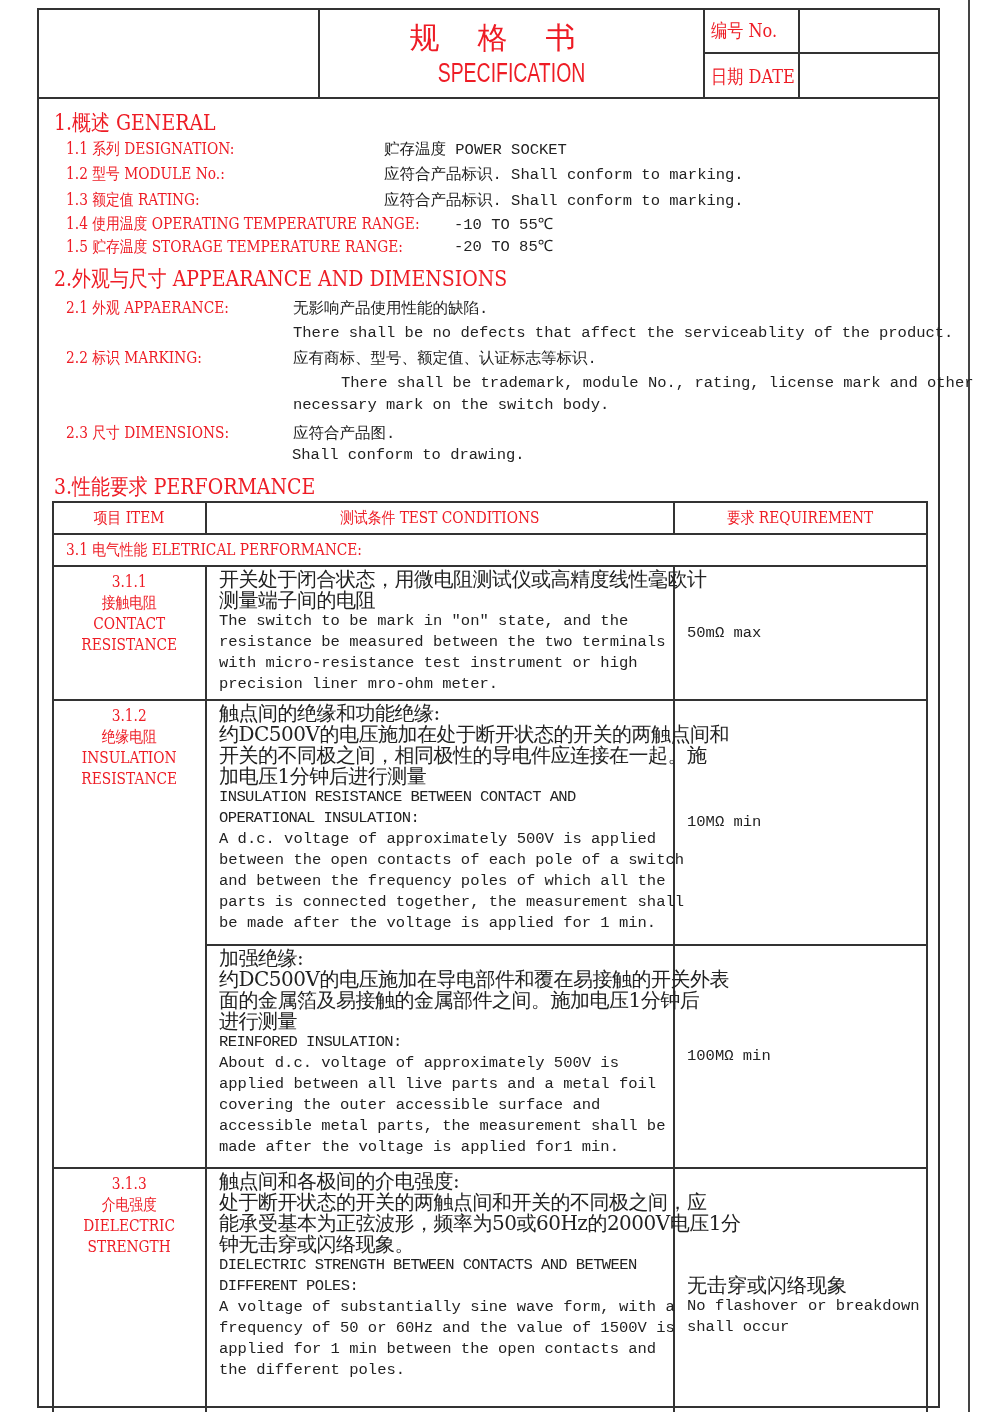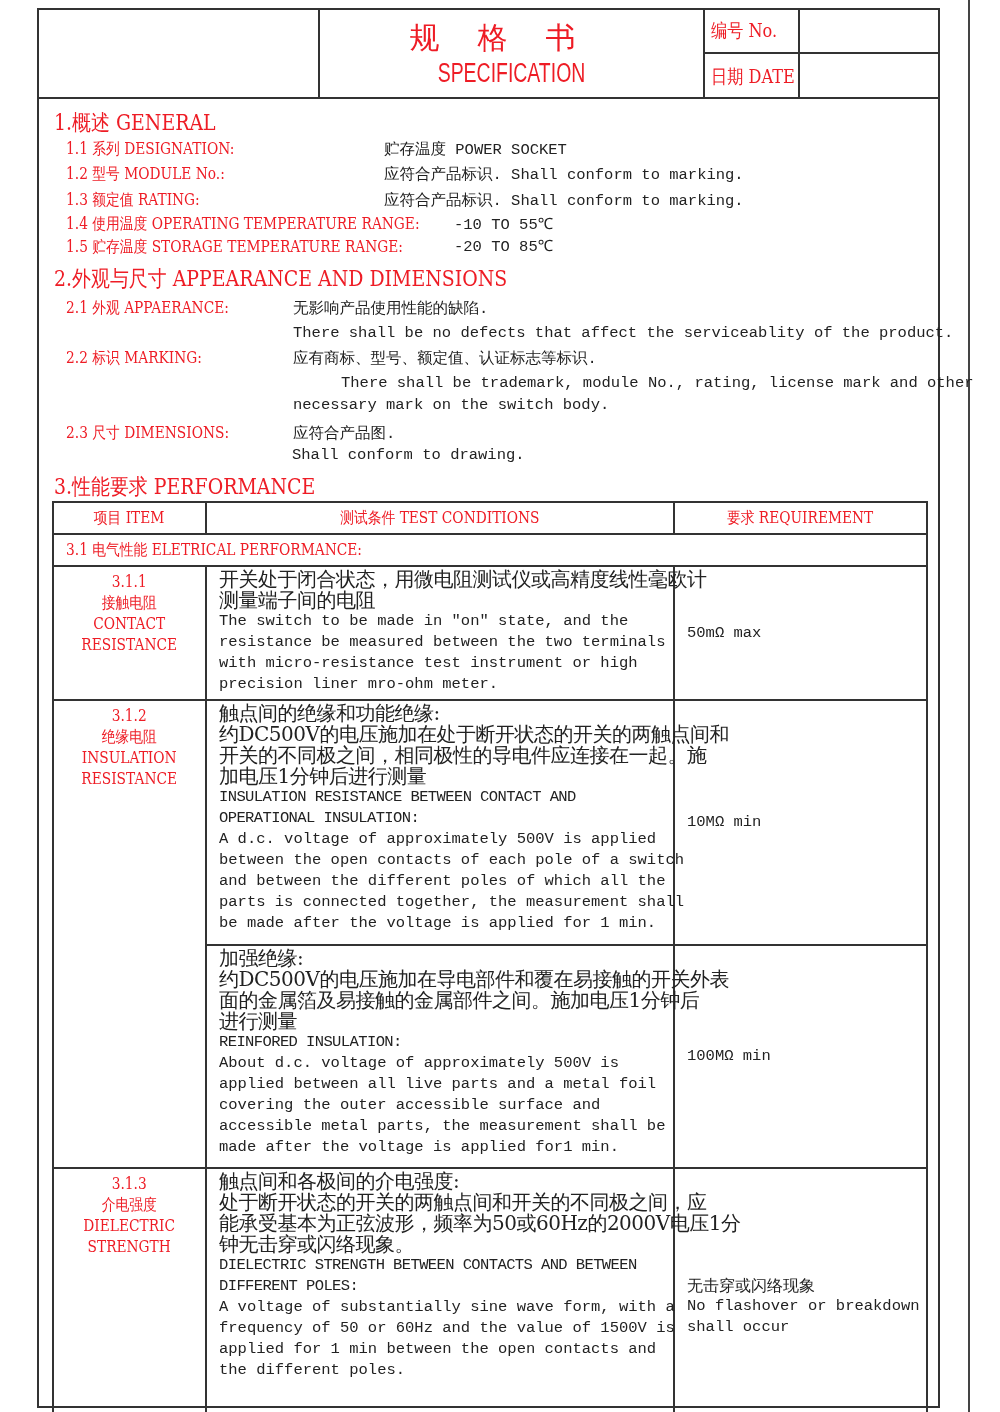--- a/index.html
+++ b/index.html
@@ -37,21 +37,21 @@
   .th span { display:inline-block; transform:scaleX(0.86); }
   .subsec { height:30px; vertical-align:middle !important; padding-left:12px !important; font-size:16px; font-family:"DejaVu Serif",serif; }
   .subsec span { display:inline-block; transform:scaleX(0.86); transform-origin:left; }
   .item { padding:4px 0 0 18px !important; font-size:16px; line-height:21px; font-family:"DejaVu Serif",serif;text-align:center; }
   .item div { transform:scaleX(0.86); transform-origin:left; white-space:nowrap; }
   .cond { padding:2px 4px 2px 12px !important; font-size:15.5px; line-height:21px; }
   .cond .cn { font-family:"DejaVu Serif",serif; font-size:20px; letter-spacing:-0.5px; white-space:nowrap; }
   .cond .en { font-family:"Liberation Mono",monospace; font-size:15.5px; white-space:nowrap; }
   .cond .caps { font-family:"Liberation Mono",monospace; font-size:15.5px; white-space:nowrap; letter-spacing:-0.6px; }
   .req { vertical-align:middle !important; padding-left:12px !important; font-size:15.5px; line-height:21px; font-family:"Liberation Mono",monospace; }
-  .req .cn { font-family:"DejaVu Serif",serif; font-size:16px; }
+  .req .cn { font-family:"DejaVu Serif",serif; font-size:20px; }
 </style>
 </head>
 <body>
 
 <div class="side-line"></div>
 <div class="frame"></div>
 
 <div class="hdr">
   <div class="c1"></div>
   <div class="c2">
@@ -114,21 +114,21 @@
   <tr style="height:134px;">
     <td class="item red">
       <div>3.1.1</div>
       <div>接触电阻</div>
       <div>CONTACT</div>
       <div>RESISTANCE</div>
     </td>
     <td class="cond">
       <div class="cn">开关处于闭合状态，用微电阻测试仪或高精度线性毫欧计</div>
       <div class="cn">测量端子间的电阻</div>
-      <div class="en">The switch to be made in "on" state, and the</div>
+      <div class="en">The switch to be mark in "on" state, and the</div>
       <div class="en">resistance be measured between the two terminals</div>
       <div class="en">with micro-resistance test instrument or high</div>
       <div class="en">precision liner mro-ohm meter.</div>
     </td>
     <td class="req">
       <div>50mΩ  max</div>
     </td>
   </tr>
 
   <tr style="height:245px;">
@@ -140,21 +140,21 @@
     </td>
     <td class="cond">
       <div class="cn">触点间的绝缘和功能绝缘:</div>
       <div class="cn">约DC500V的电压施加在处于断开状态的开关的两触点间和</div>
       <div class="cn">开关的不同极之间，相同极性的导电件应连接在一起。施</div>
       <div class="cn">加电压1分钟后进行测量</div>
       <div class="caps">INSULATION RESISTANCE BETWEEN CONTACT AND</div>
       <div class="caps">OPERATIONAL INSULATION:</div>
       <div class="en">A d.c. voltage of approximately 500V is applied</div>
       <div class="en">between the open contacts of each pole of a switch</div>
-      <div class="en">and between the different poles of which all the</div>
+      <div class="en">and between the frequency poles of which all the</div>
       <div class="en">parts is connected together, the measurement shall</div>
       <div class="en">be made after the voltage is applied for 1 min.</div>
     </td>
     <td class="req">
       <div>10MΩ  min</div>
     </td>
   </tr>
 
   <tr style="height:223px;">
     <td class="cond">

